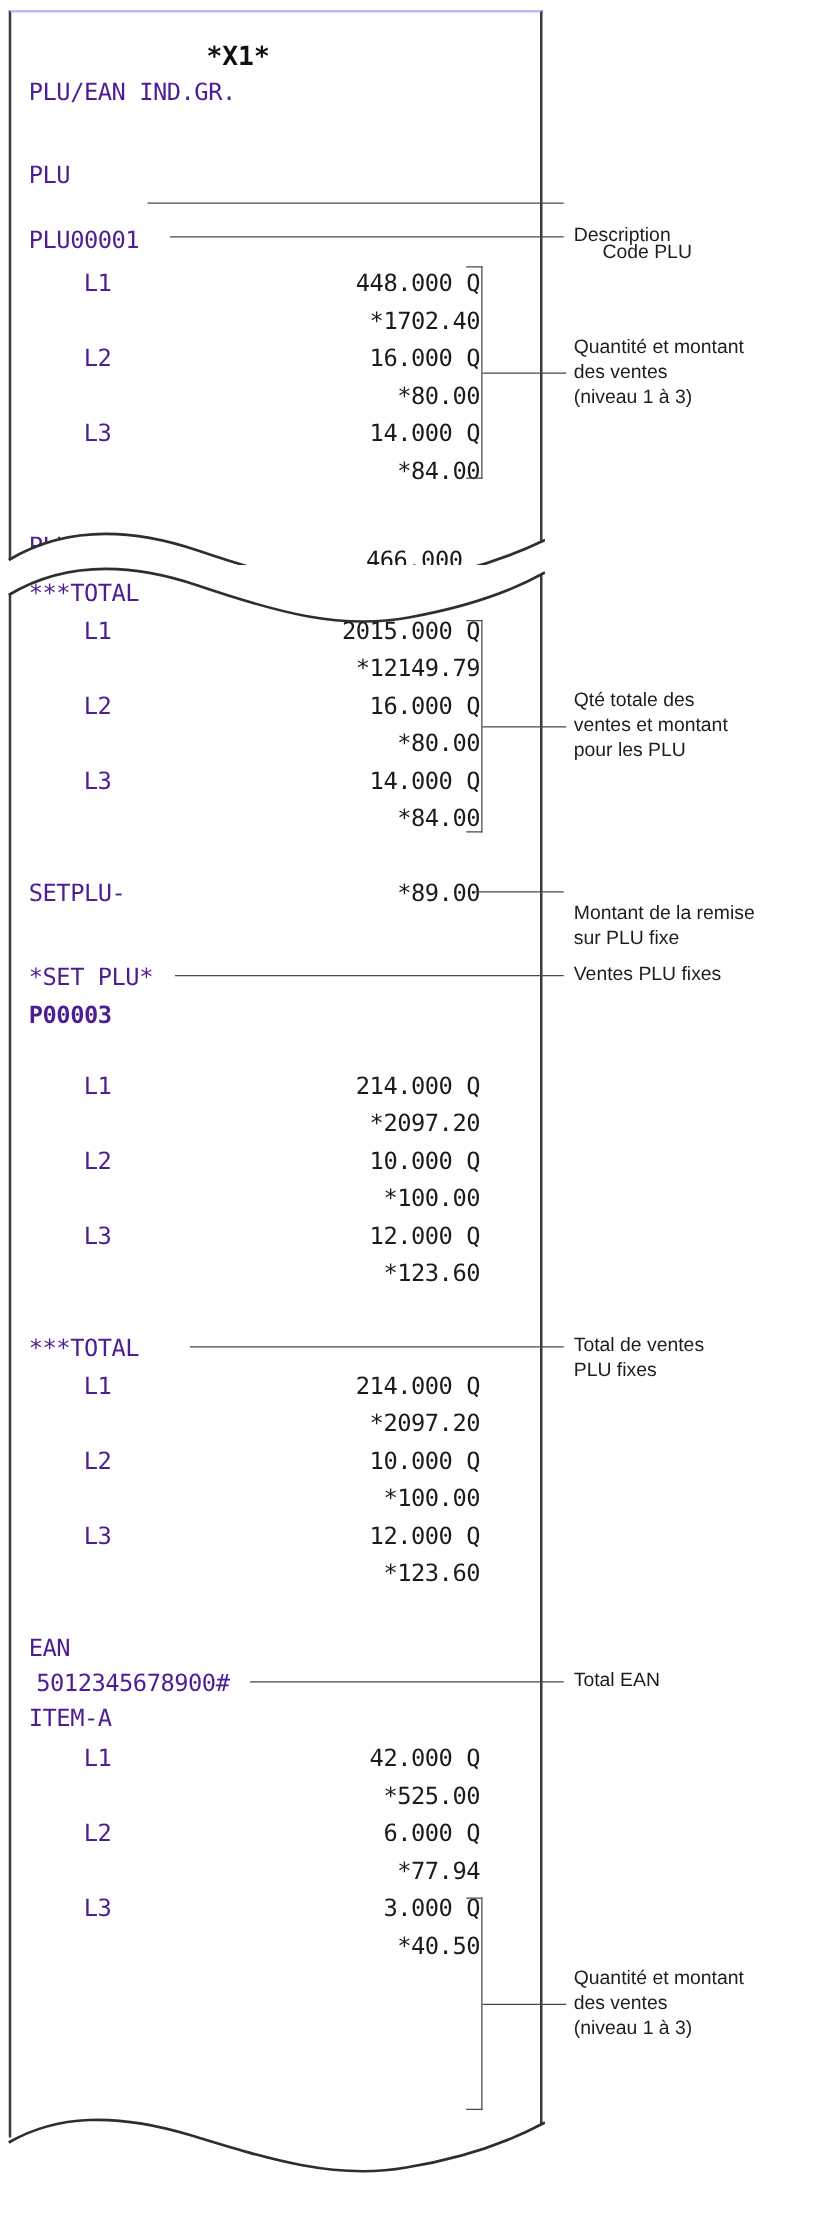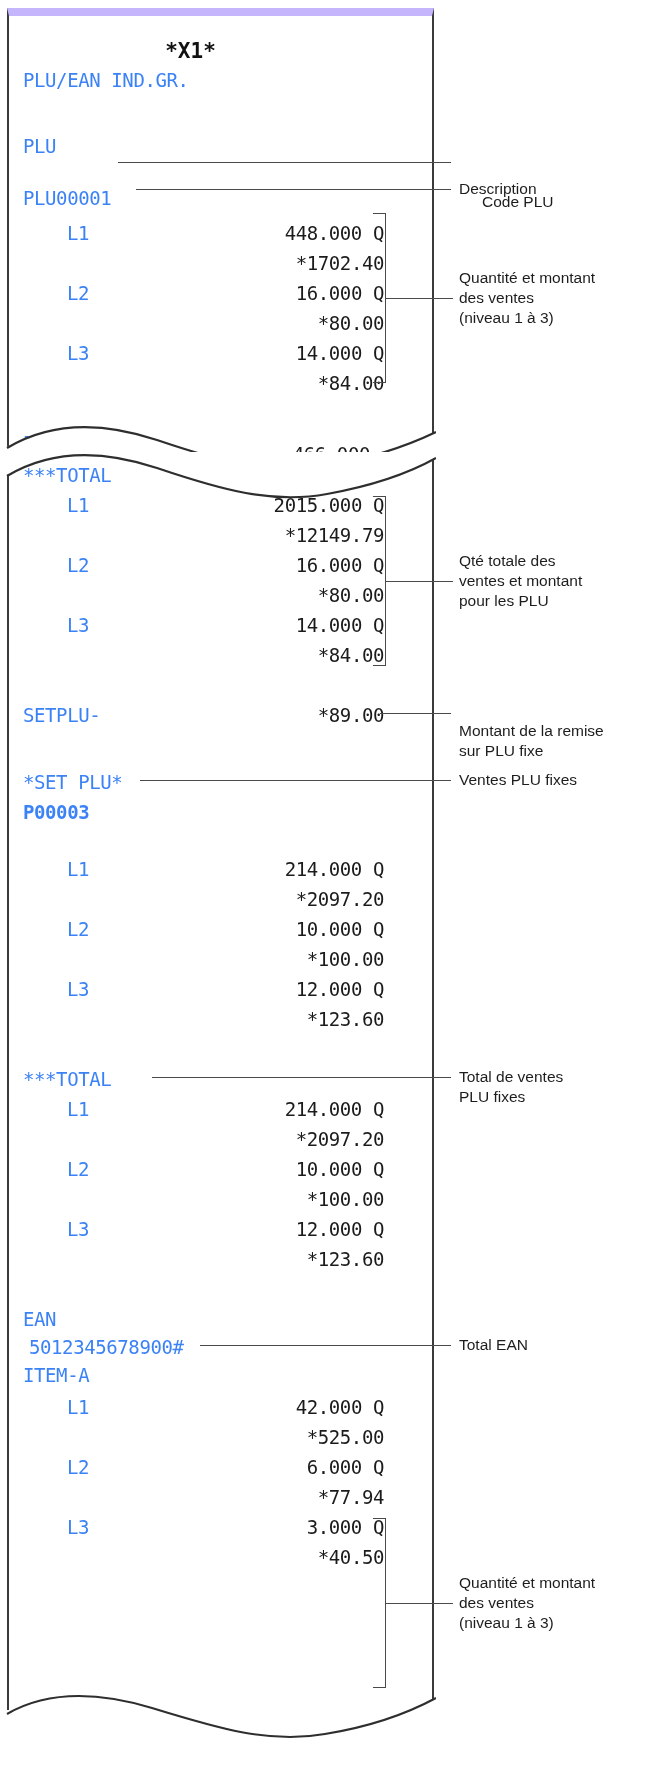--- a/index.html
+++ b/index.html
@@ -23,33 +23,33 @@
 
   
   .paper {
     position: absolute;
     left: 7px;
     width: 427px;
     background: #ffffff;
     border-left: 2px solid #3a3a3a;
     border-right: 2px solid #3a3a3a;
   }
-  .paper.top-cut    { border-top: 8px solid #c4b5fd; }
+  .paper.top-cut    { border-top: 2px solid #c4b5fd; }
   .rline {
     position: absolute;
     left: 0; right: 0;
     height: 25px;
   }
   .rline .lbl {
     position: absolute;
     left: 14px;
     font-family: "DejaVu Sans Mono", monospace;
     font-size: 19px;
     line-height: 25px;
-    color: #3b82f6;
+    color: #4c1d95;
     letter-spacing: -0.4px;
     white-space: pre;
     text-align: center;
   }
   .rline .lbl.ind  { left: 58px; }
   .rline .lbl.ind2 { left: 20px; }
   .rline .amt {
     position: absolute;
     right: 48px;
     font-family: "DejaVu Sans Mono", monospace;

